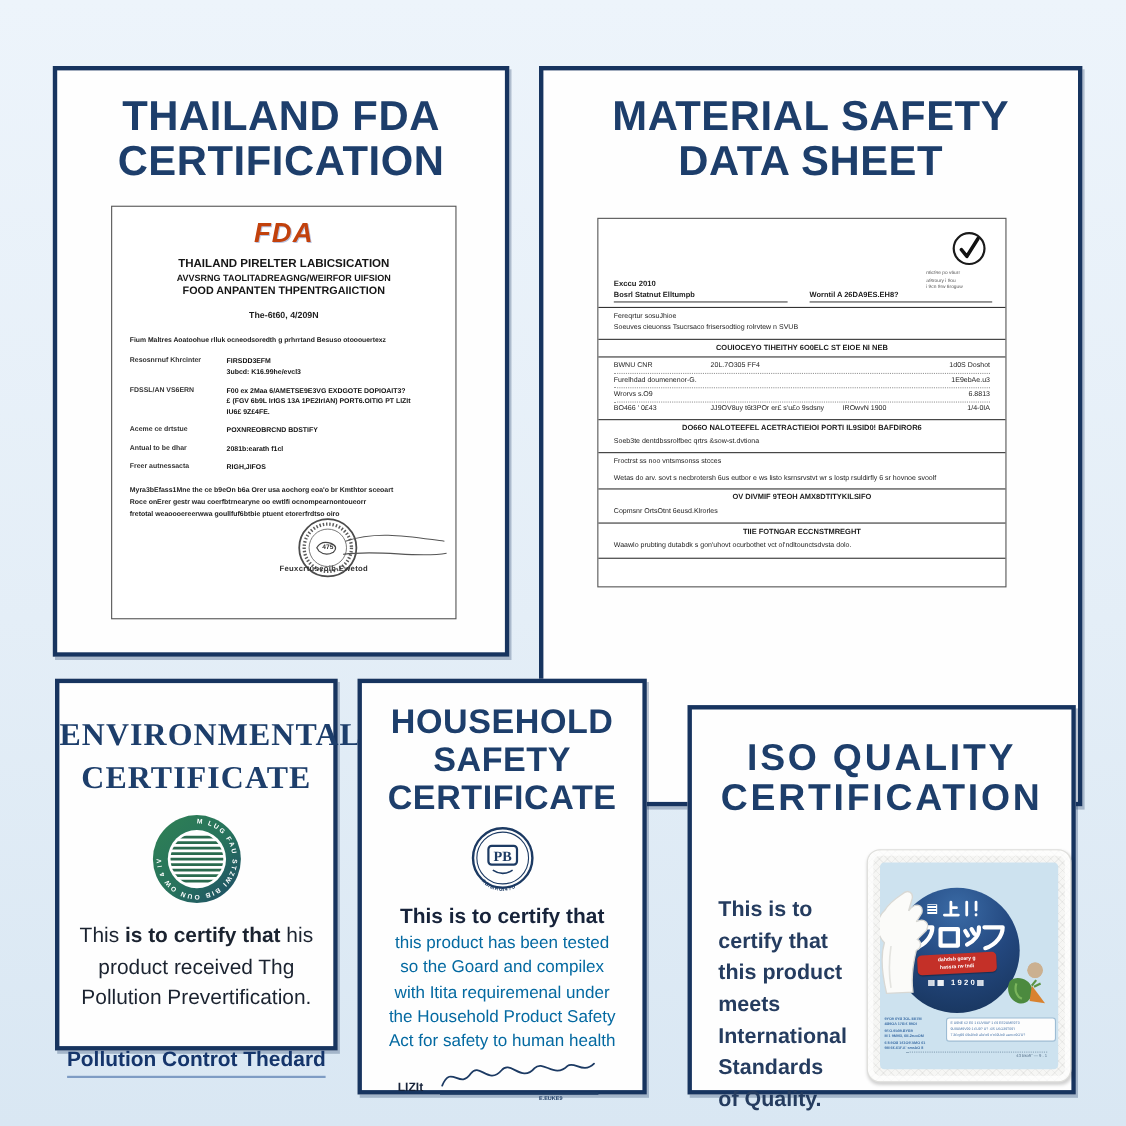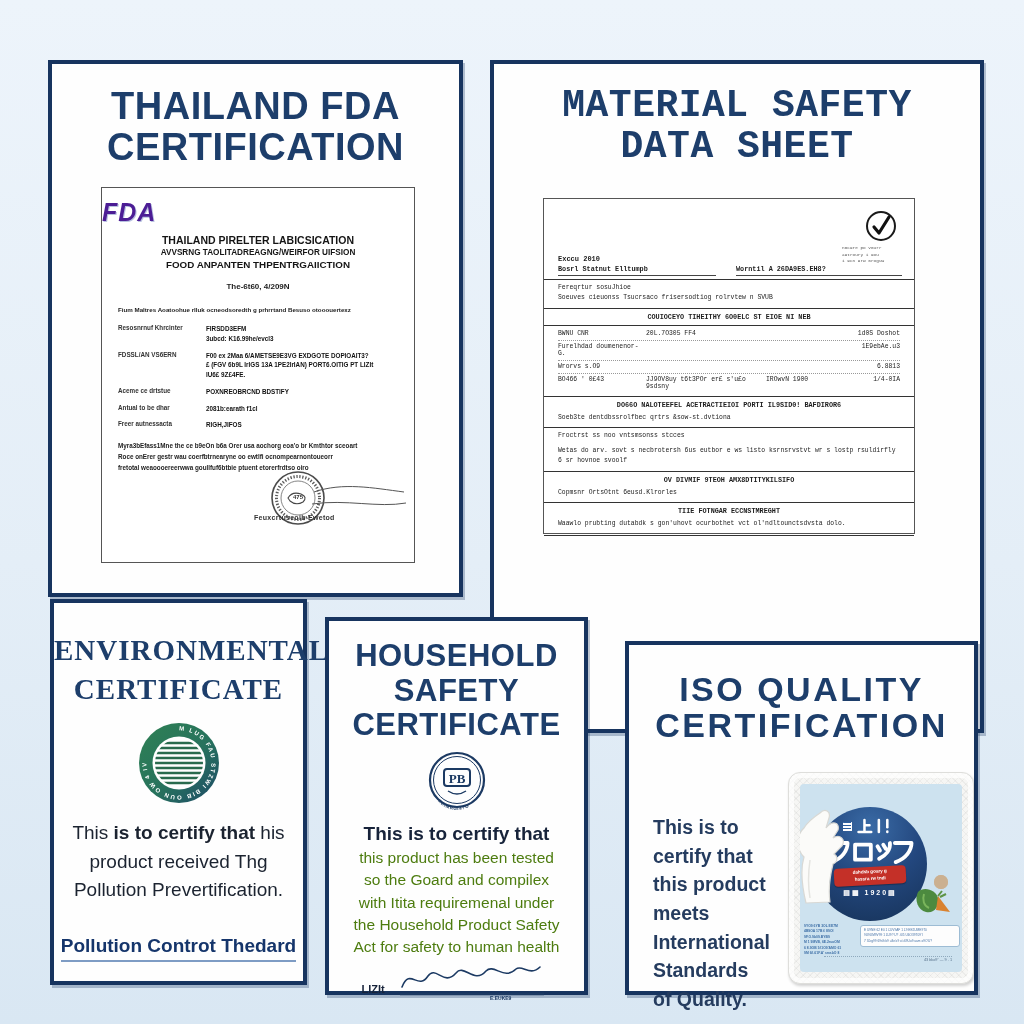--- a/index.html
+++ b/index.html
@@ -9,40 +9,40 @@
   .panel{position:absolute;background:#fefefe;border:4px solid #17345f;
     box-shadow:2px 3px 0 rgba(23,52,95,.28);box-sizing:border-box;}
   .ptitle{color:#1d3e6b;font-weight:800;text-align:center;line-height:1.07;letter-spacing:.5px;}
   .ser{font-family:"Liberation Serif",serif;}
 
   
   #p-fda{left:48px;top:60px;width:415px;height:537px;}
   #p-fda .ptitle{font-size:38px;margin-top:22px;}
   .doc{position:absolute;background:#fff;border:1px solid #555;box-sizing:border-box;color:#1c1c1c;}
   #fda-doc{left:49px;top:123px;width:314px;height:376px;}
-  .fda-logo{position:absolute;top:10px;left:0;width:100%;text-align:left;
-    font-size:25px;font-weight:900;font-style:italic;color:#4c1d95;letter-spacing:1px;
+  .fda-logo{position:absolute;top:10px;left:0;width:100%;text-align:center;
+    font-size:25px;font-weight:900;font-style:italic;color:#c2410c;letter-spacing:1px;
     text-shadow:1px 1px 0 #b9c2e0;}
   .fda-h{position:absolute;left:0;width:100%;text-align:center;font-weight:700;color:#151515;}
   .h1{top:46px;font-size:10.5px;}
   .h2{top:60px;font-size:8.2px;}
   .h3{top:71px;font-size:9.8px;}
   .fda-date{position:absolute;top:94px;left:0;width:100%;text-align:center;font-size:8px;font-weight:600;}
   .fda-intro{position:absolute;top:118px;left:16px;width:284px;font-size:6.2px;font-weight:700;color:#222;}
   .ffields{position:absolute;top:136px;left:16px;width:288px;}
   .frow{display:flex;margin-bottom:7px;font-size:6.3px;}
   .flab{width:88px;font-weight:700;color:#333;flex:none;}
   .fval{flex:1;font-weight:600;color:#111;}
   .fval span{display:block;line-height:1.55;}
   .fpara{position:absolute;top:252px;left:16px;width:286px;font-size:6.3px;font-weight:600;line-height:1.75;color:#222;}
   .fstamp{position:absolute;left:136px;top:278px;}
   .stamp-cap{position:absolute;left:152px;top:326px;font-size:7px;color:#333;font-weight:600;letter-spacing:.3px;}
 
   
-  #p-msds{left:490px;top:60px;width:494px;height:673px;font-family:Liberation Mono, monospace;}
+  #p-msds{left:490px;top:60px;width:494px;height:673px;}
   #p-msds .ptitle{font-size:38px;margin-top:22px;}
   #msds-doc{left:49px;top:134px;width:372px;height:336px;font-size:6.4px;}
   .m-title{position:absolute;top:26px;left:30px;width:280px;text-align:center;font-size:13px;font-weight:700;color:#111;}
   .m-check{position:absolute;top:10px;right:16px;}
   .m-check-lines{position:absolute;top:46px;right:10px;width:62px;font-size:4.4px;color:#555;line-height:1.5;}
   .m-eyebrow{position:absolute;top:56px;left:14px;font-size:7px;font-weight:700;}
   .m-fields{position:absolute;top:66px;left:14px;width:344px;display:flex;}
   .m-f{border-bottom:1px solid #444;font-size:6.8px;font-weight:700;padding-bottom:2px;}
   .m-f1{width:158px;margin-right:20px;}
   .m-f2{width:166px;}
@@ -51,33 +51,33 @@
   .m-head{text-align:center;font-weight:700;font-size:6.8px;padding:4px 14px;border-top:1px solid #333;}
   .mrow{display:flex;border-bottom:1px dotted #999;padding:2.5px 0;}
   .mrows{padding:2px 14px 3px;border-top:1px solid #333;}
   .mrow:last-child{border-bottom:none;}
   .mc1{width:88px;flex:none;}
   .mc2{flex:1;}
   .mc3{width:64px;flex:none;}
   .mc4{width:70px;flex:none;text-align:right;}
 
   
-  #p-env{left:50px;top:599px;width:257px;height:386px;}
+  #p-env{left:50px;top:617px;width:257px;height:338px;}
   #p-env .ptitle{font-size:29px;margin-top:28px;letter-spacing:1px;line-height:1.35;}
   .env-seal{display:block;margin:12px auto 0;}
   .env-body{margin:14px auto 0;width:228px;text-align:center;font-size:19px;line-height:1.5;color:#1b2330;}
   .env-foot{display:block;margin:30px auto 0;width:fit-content;font-size:19px;font-weight:700;color:#15356b;
     border-bottom:2px solid #7e9cc4;padding-bottom:3px;}
 
   
   #p-hh{left:325px;top:617px;width:263px;height:378px;}
   #p-hh .ptitle{font-size:31px;margin-top:18px;line-height:1.12;}
   .pb-seal{display:block;margin:8px auto 0;}
   .hh-lead{margin-top:10px;text-align:center;font-size:19px;font-weight:700;color:#17233a;}
-  .hh-body{margin:2px auto 0;width:246px;text-align:center;font-size:15.5px;line-height:1.44;color:#4d7c0f;}
+  .hh-body{margin:2px auto 0;width:246px;text-align:center;font-size:15.5px;line-height:1.44;color:#0369a1;}
   .hh-sig{position:relative;margin:2px auto 0;width:190px;height:42px;}
   .hh-sig-label{position:absolute;left:0;bottom:8px;font-size:11px;font-weight:800;color:#17233a;}
 
   
   #p-iso{left:625px;top:641px;width:353px;height:354px;}
   #p-iso .ptitle{font-size:34px;margin-top:26px;letter-spacing:2.5px;}
   .iso-body{position:absolute;left:24px;top:168px;font-size:19.5px;font-weight:600;color:#253c5f;line-height:1.47;}
   .pouch{position:absolute;left:159px;top:127px;width:184px;height:210px;border-radius:12px;
     background-color:#f6f6f4;border:1px solid #dededb;
     background-image:repeating-linear-gradient(45deg,rgba(0,0,0,.04) 0 1px,transparent 1px 5px),

